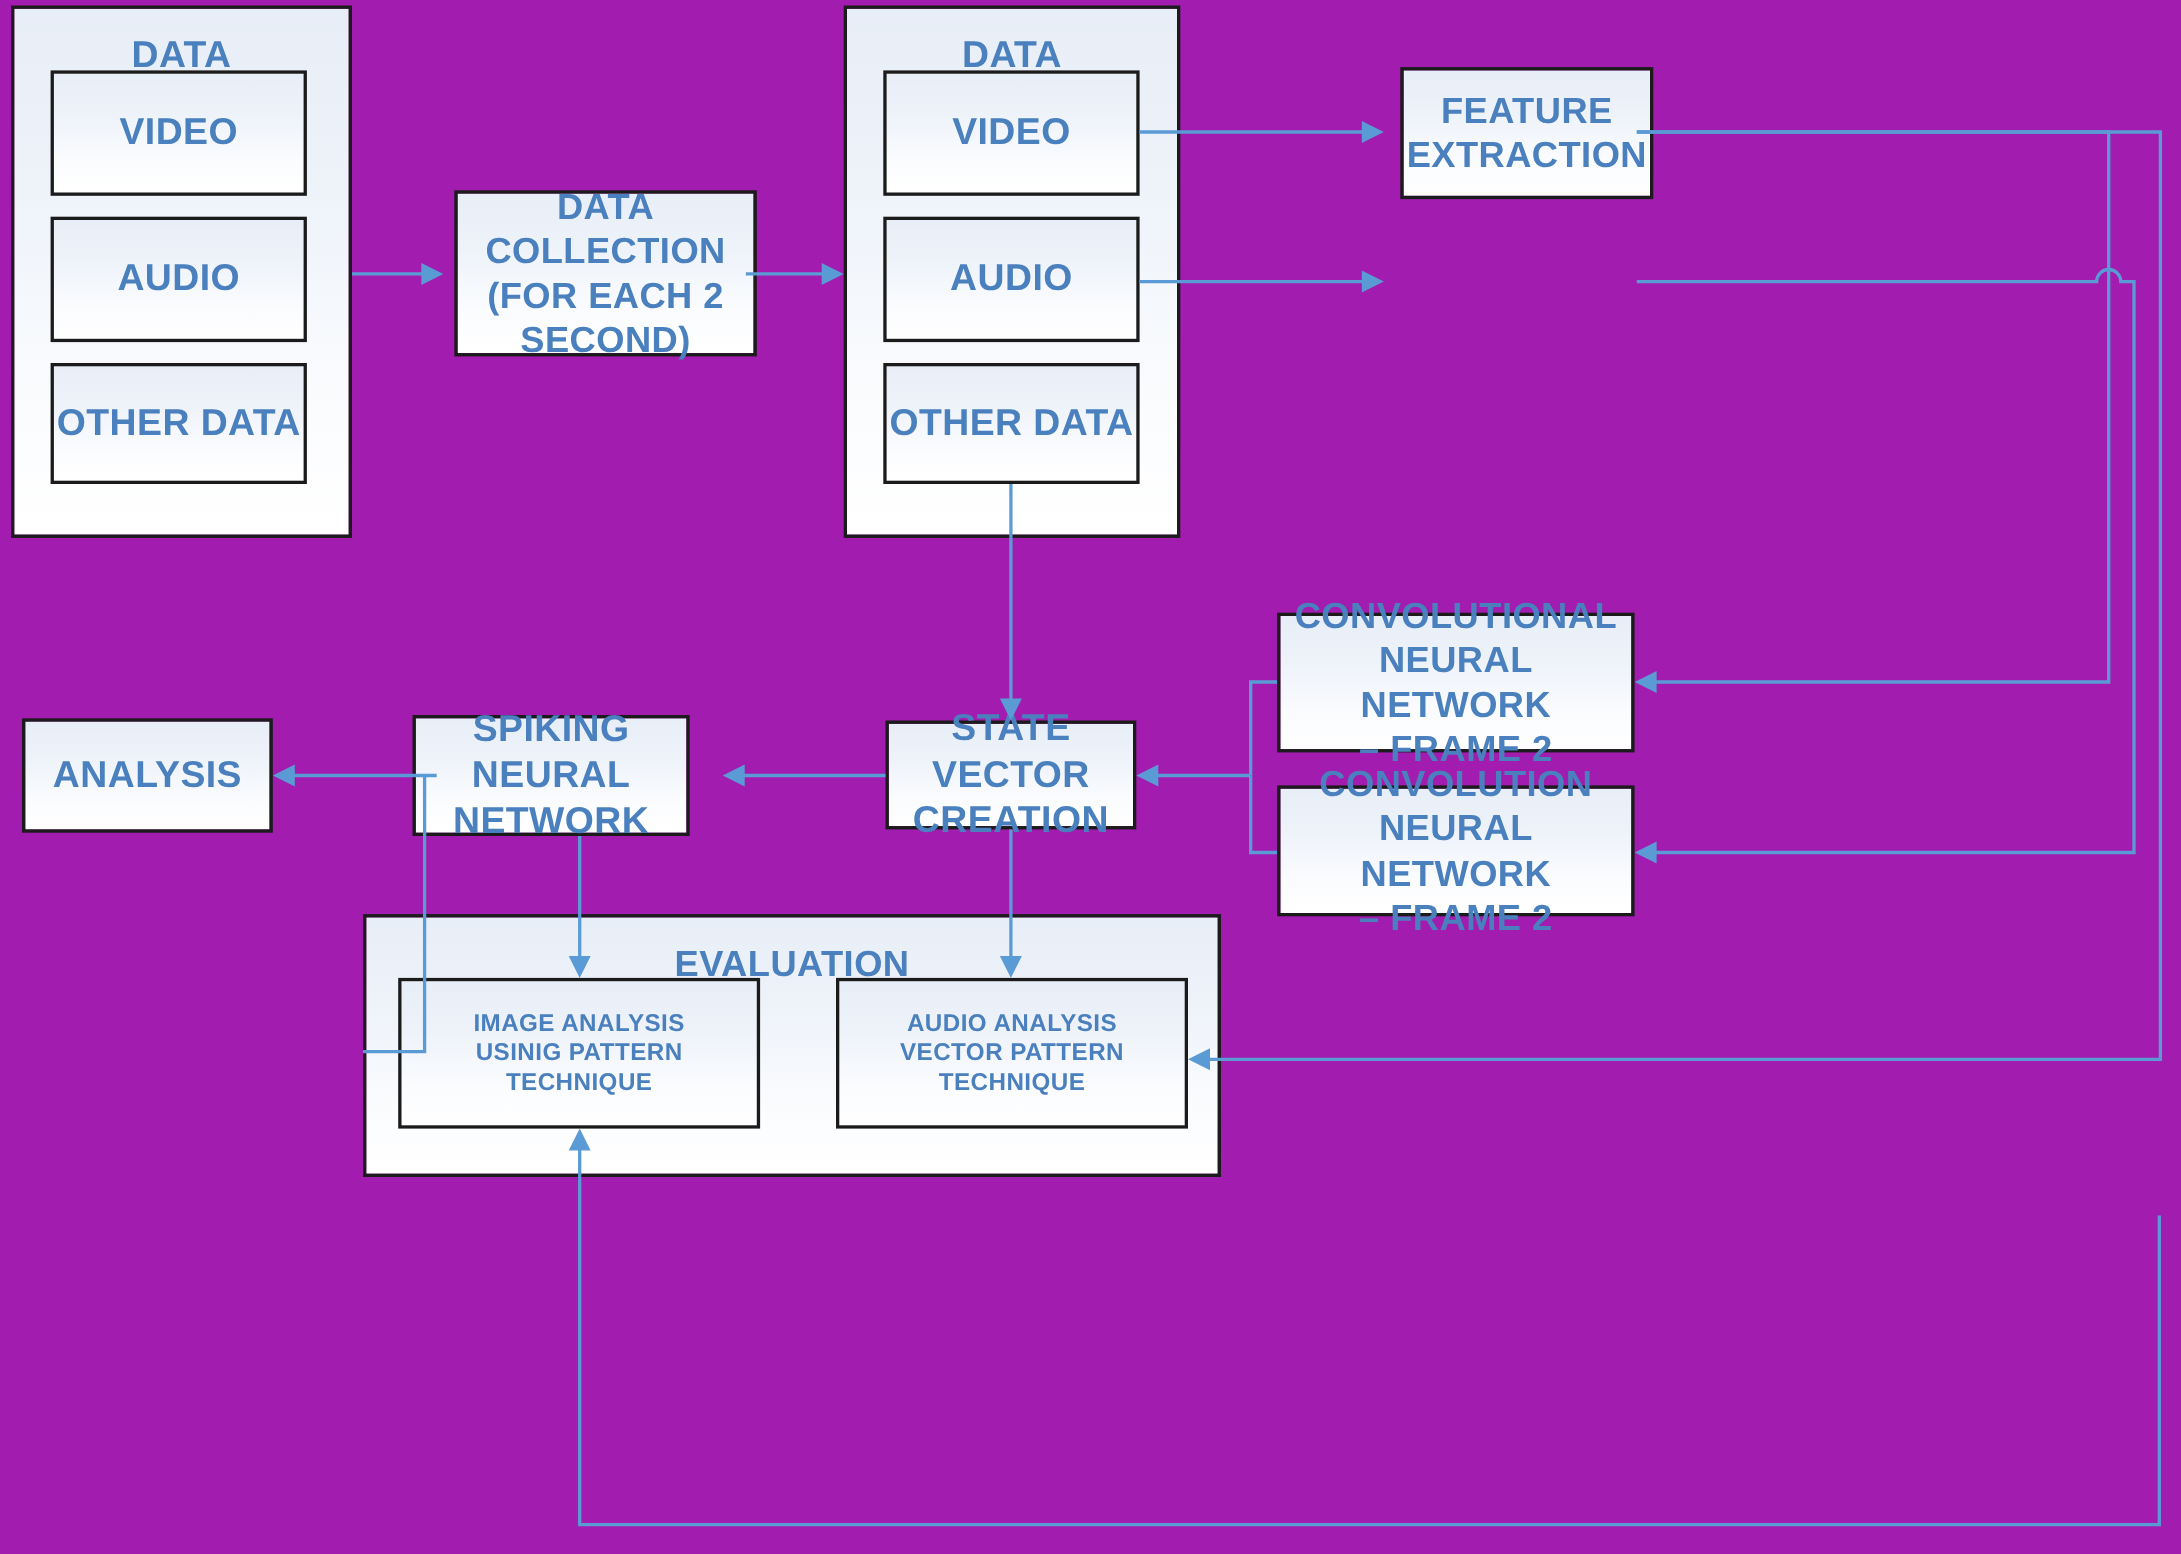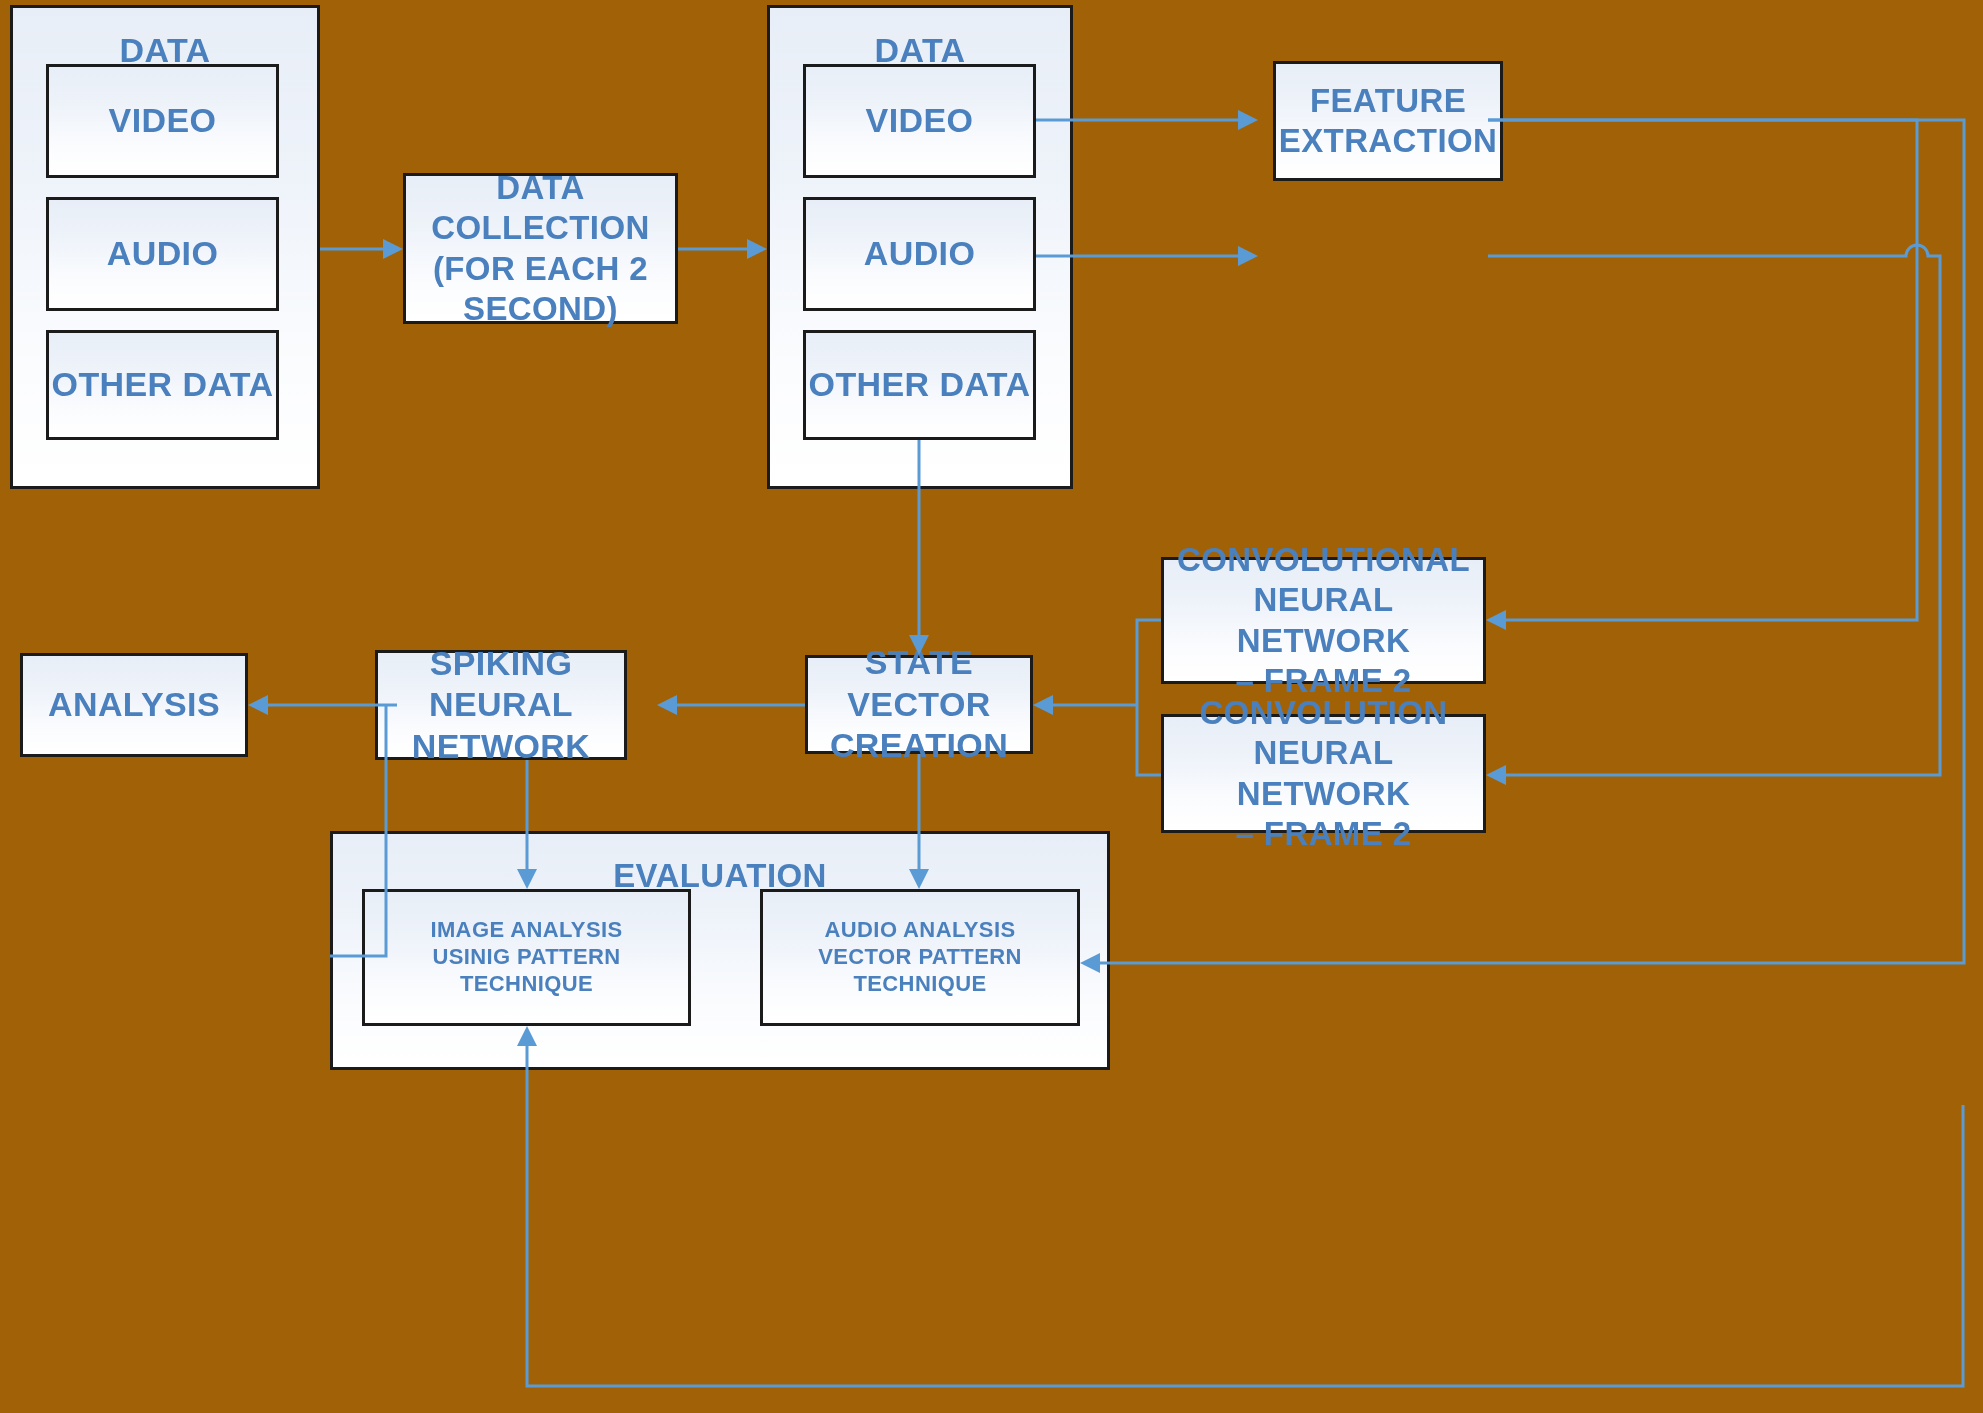--- a/index.html
+++ b/index.html
@@ -1,19 +1,19 @@
 <!DOCTYPE html>
 <html><head>
 <meta charset="utf-8">
 <style>
   html,body{margin:0;padding:0;background:#ffffff;}
   #stage{
     position:relative;
     width:1983px;height:1413px;
-    background:#a16207;
+    background:#a21caf;
     font-family:"Liberation Sans", sans-serif;
     overflow:hidden;
   }
   
   .node{
     position:absolute;
     box-sizing:border-box;
     border:3px solid #1b1b1b;
     background:linear-gradient(to bottom,#e8eef7 0%,#eef3fa 35%,#fbfcfe 75%,#ffffff 100%);
     color:#4a80bd;
@@ -54,21 +54,21 @@
 
 <div id="stage">
 
   <div class="node group f34" style="left:10px;top:5px;width:310px;height:484px;">
     <span class="grouplabel">DATA</span>
   </div>
   <div class="node f34" style="left:46px;top:64px;width:233px;height:114px;">VIDEO</div>
   <div class="node f34" style="left:46px;top:197px;width:233px;height:114px;">AUDIO</div>
   <div class="node f34" style="left:46px;top:330px;width:233px;height:110px;">OTHER DATA</div>
 
-  <div class="node f33" style="left:403px;top:173px;width:275px;height:151px;">DATA COLLECTION
+  <div class="node f33" style="left:413px;top:173px;width:275px;height:151px;">DATA COLLECTION
 (FOR EACH 2
 SECOND)</div>
 
   <div class="node group f34" style="left:767px;top:5px;width:306px;height:484px;">
     <span class="grouplabel">DATA</span>
   </div>
   <div class="node f34" style="left:803px;top:64px;width:233px;height:114px;">VIDEO</div>
   <div class="node f34" style="left:803px;top:197px;width:233px;height:114px;">AUDIO</div>
   <div class="node f34" style="left:803px;top:330px;width:233px;height:110px;">OTHER DATA</div>
 

